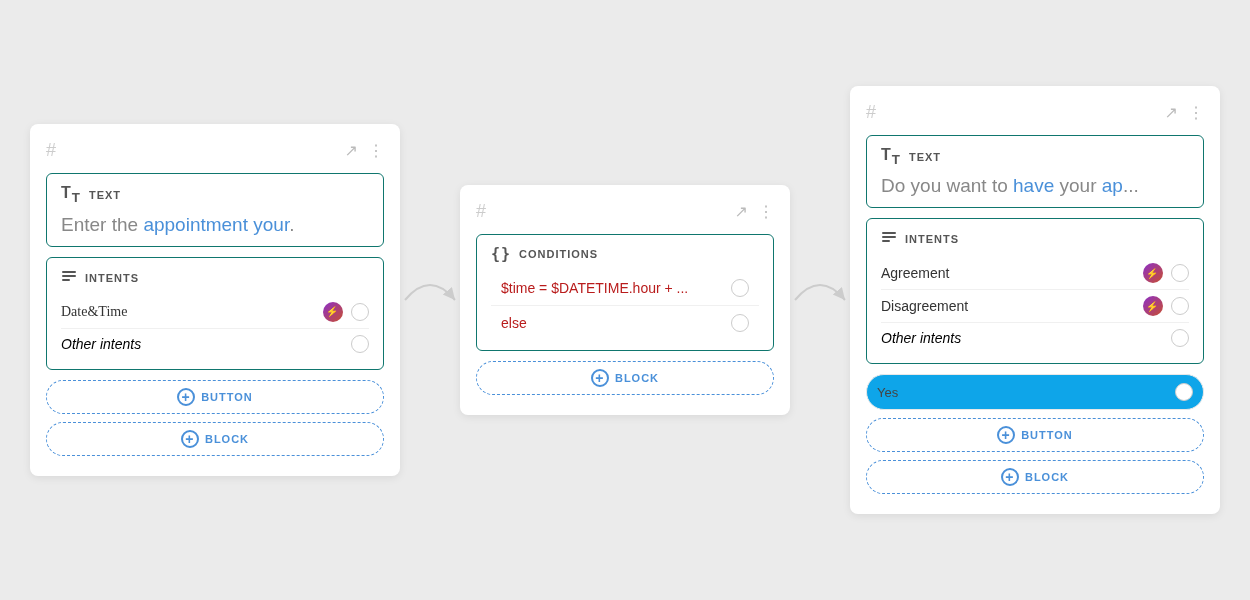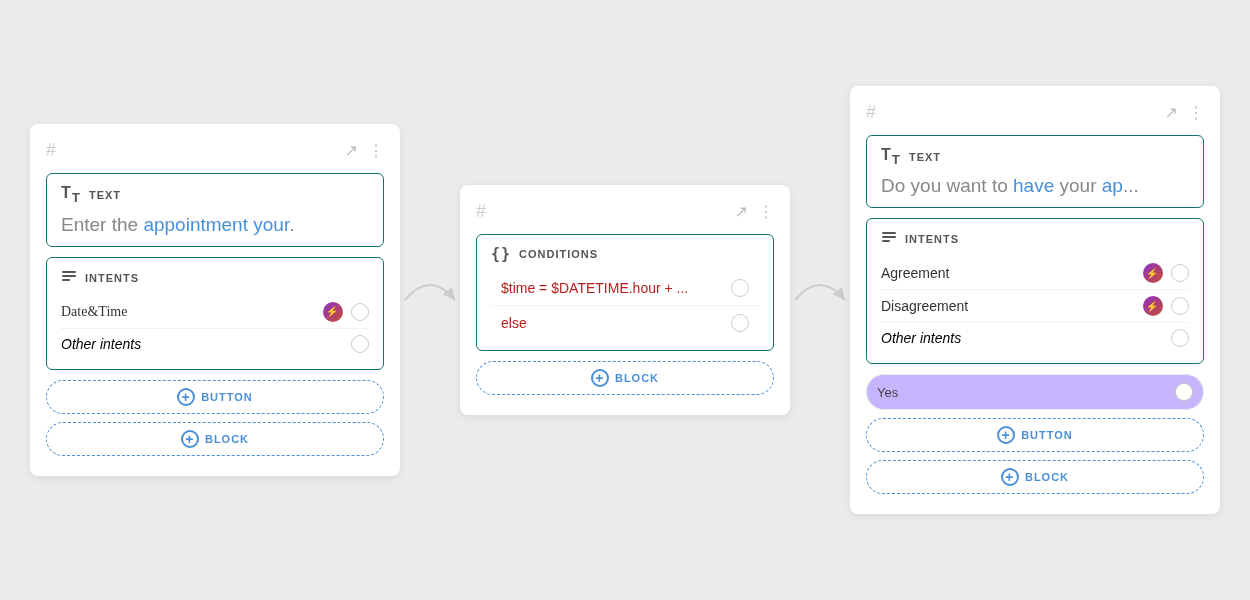--- a/index.html
+++ b/index.html
@@ -183,21 +183,21 @@
     .button-row {
       display: flex;
       align-items: center;
       justify-content: space-between;
       padding: 8px 10px;
       border: 1px solid #e8e8e8;
       border-radius: 20px;
       margin-top: 6px;
       font-size: 13px;
       color: #444;
-      background: #c4b5fd;
+      background: #0ea5e9;
     }
     .middle-card {
       width: 330px;
     }
   </style>
 </head>
 <body>
 
 <div class="canvas">
   <div class="flow-container">

